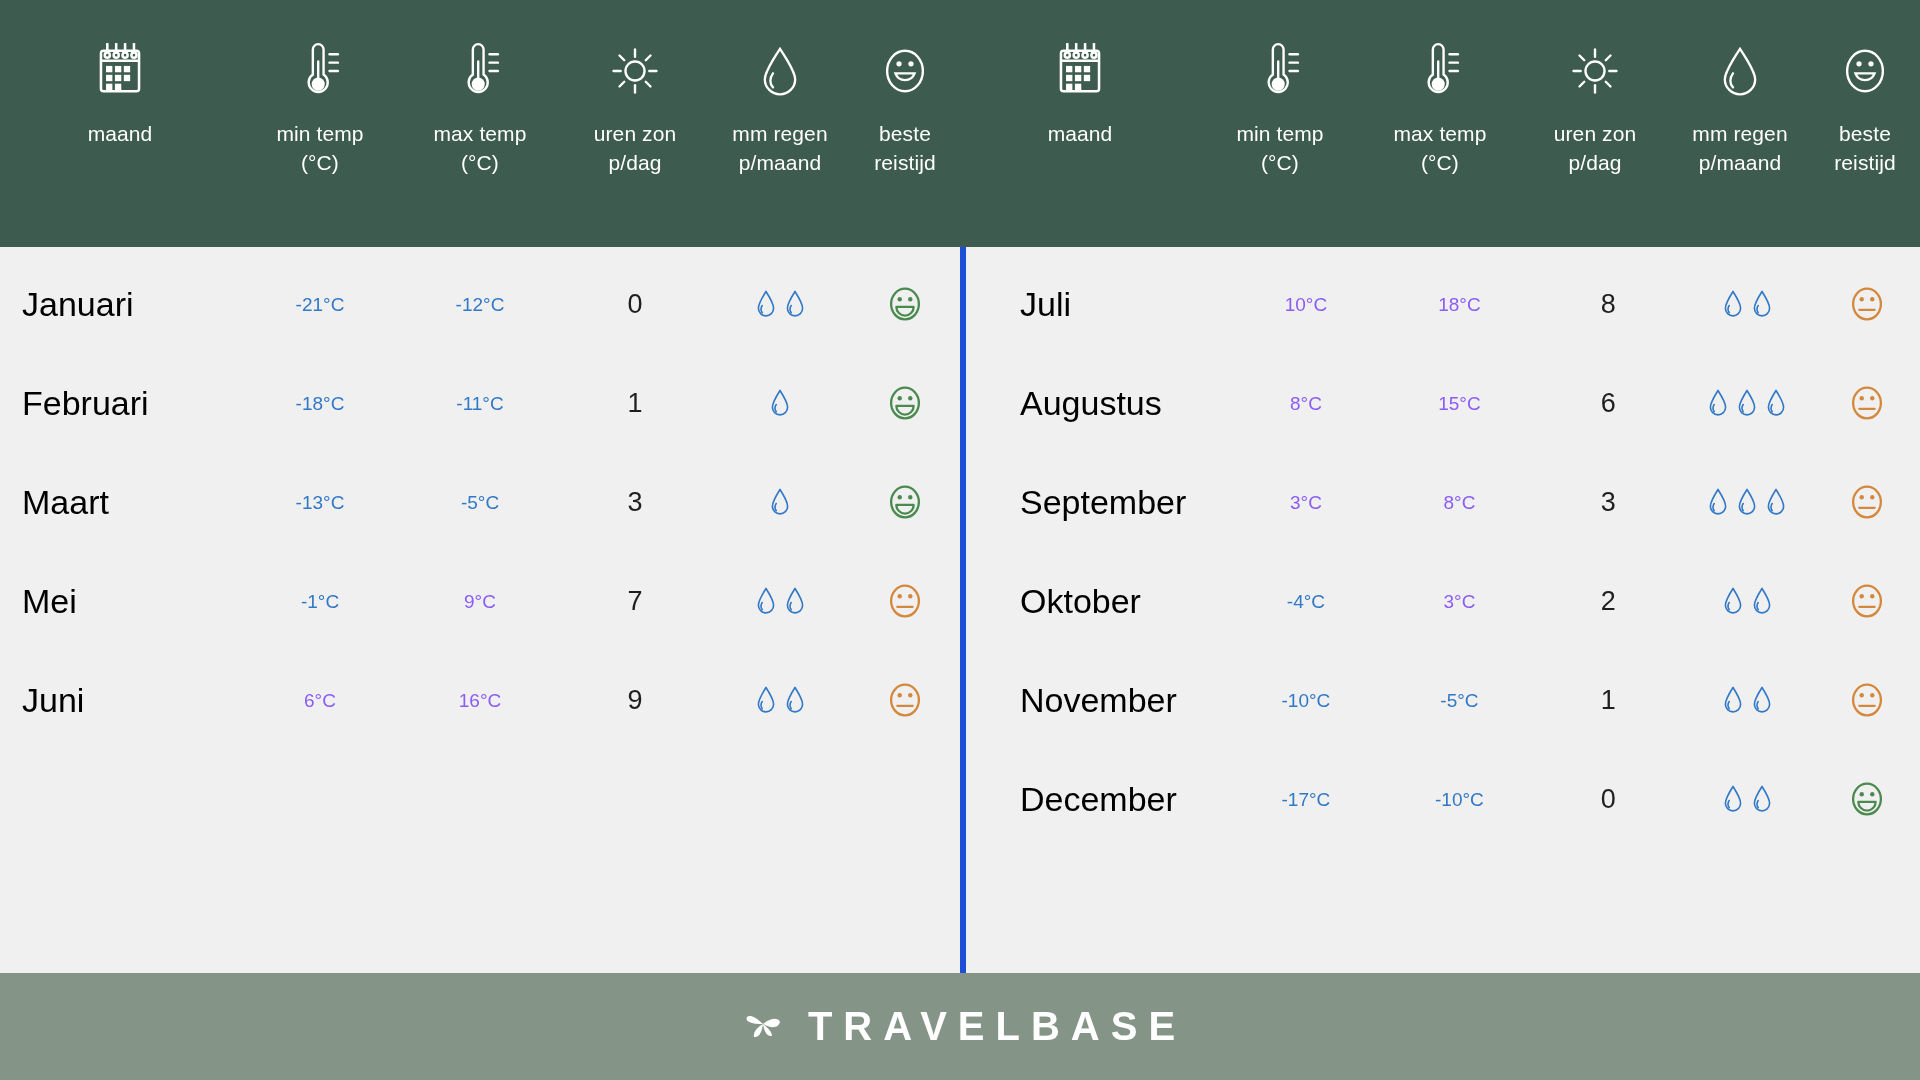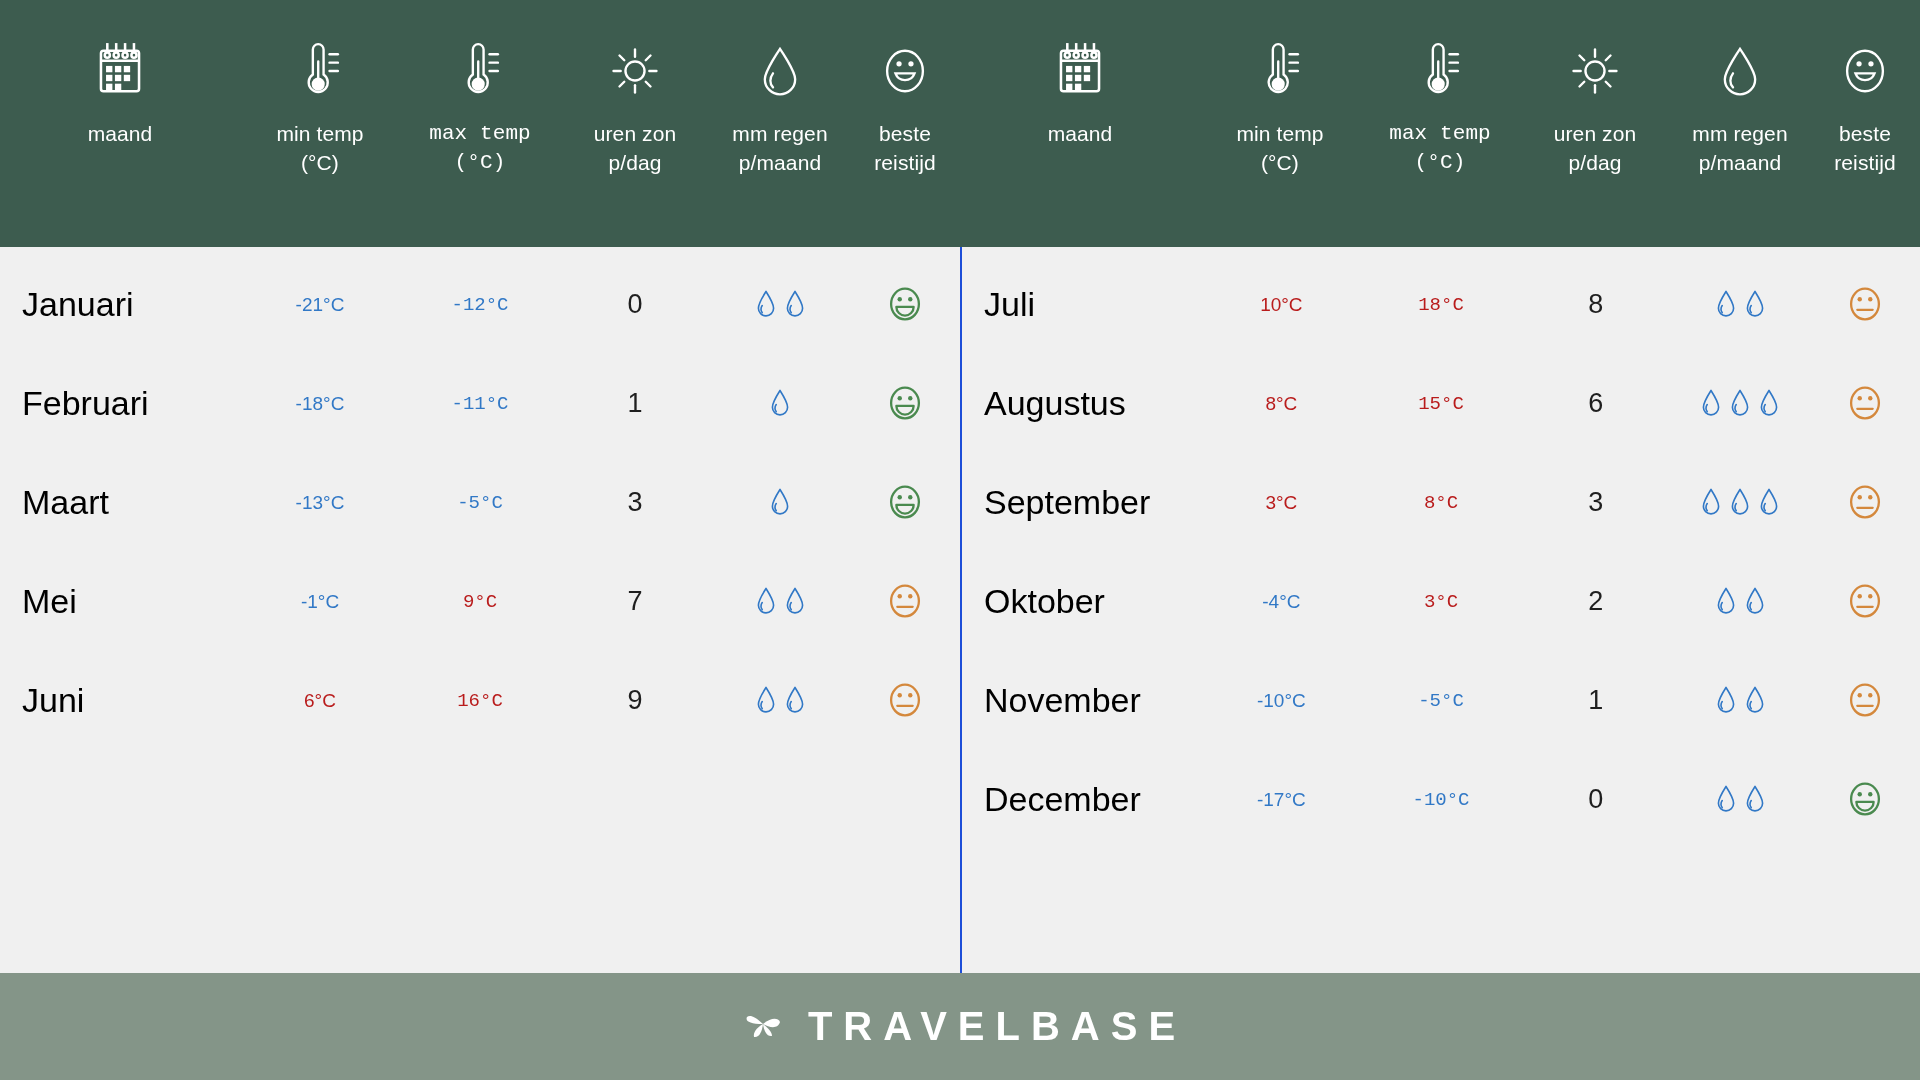--- a/index.html
+++ b/index.html
@@ -51,40 +51,40 @@
     text-align: center;
     color: #ffffff;
     font-weight: 400;
     letter-spacing: .1px;
     white-space: pre-line;
   }
 
   
   .col-month { width: 240px; }
   .col-min   { width: 160px; }
-  .col-max   { width: 160px; font-family: Liberation Mono, monospace; }
+  .col-max   { width: 160px; }
   .col-sun   { width: 150px; }
   .col-rain  { width: 140px; }
   .col-best  { width: 110px; }
 
   
   .table-body {
     flex: 1;
     background: #f0f0f0;
     display: flex;
     position: relative;
   }
   .body-half {
     width: 50%;
     display: flex;
     flex-direction: column;
     justify-content: flex-start;
     padding-top: 8px;
   }
-  .body-half.right { border-left: 2px solid #1d4ed8; }
+  .body-half.right { border-left: 6px solid #1d4ed8; padding-left: 32px; }
 
   .data-row {
     display: flex;
     align-items: center;
     height: 99px;
   }
   .cell {
     display: flex;
     align-items: center;
     justify-content: center;
@@ -95,21 +95,21 @@
     padding-left: 22px;
     font-size: 34px;
     color: #000000;
     font-weight: 400;
   }
   .cell.temp {
     font-size: 19px;
     font-weight: 400;
   }
   .temp-cold { color: #3178c6; }
-  .temp-warm { color: #b91c1c; }
+  .temp-warm { color: #8b5cf6; }
   .cell.sun {
     font-size: 27px;
     color: #1f1f1f;
   }
   .cell.rain { gap: 3px; }
   .drop { flex: 0 0 auto; }
 
   
   .brand-footer {
     height: 107px;

